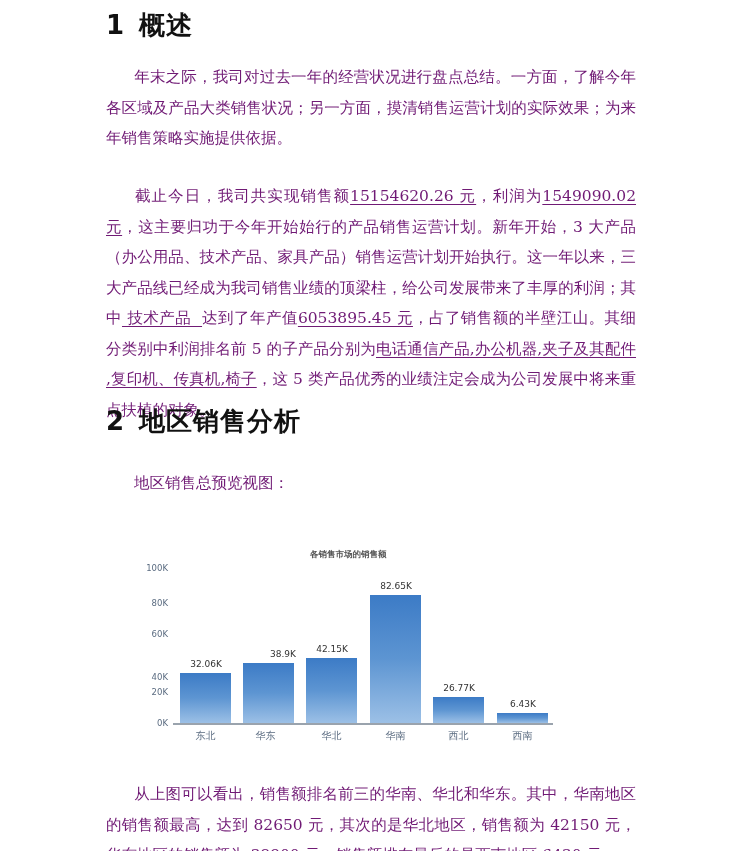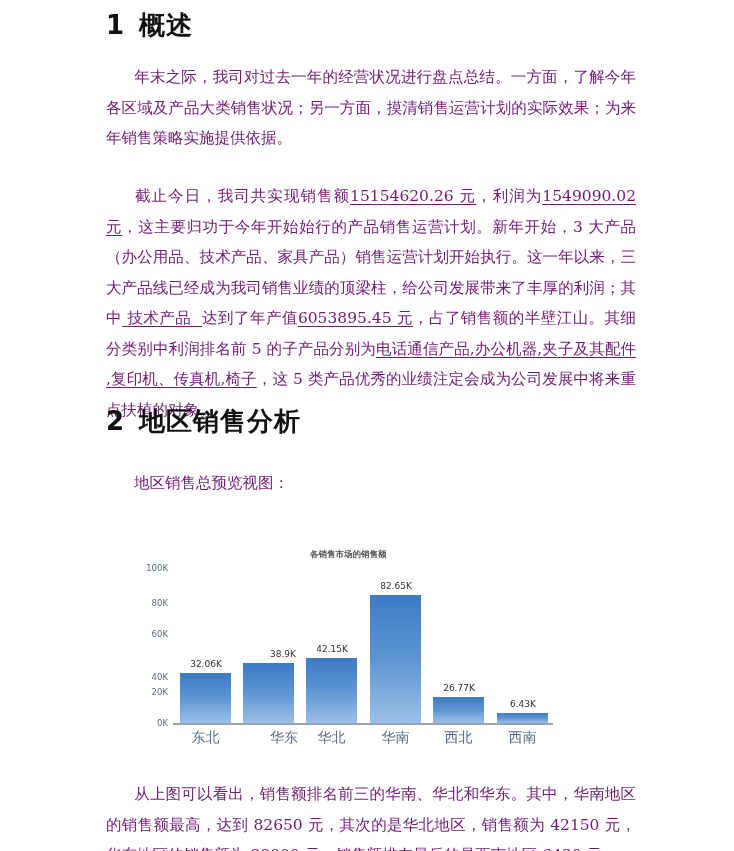--- a/index.html
+++ b/index.html
@@ -16,21 +16,21 @@
   .chart-title { position:absolute; left:170px; top:4px; font-family:"DejaVu Sans","Liberation Sans",sans-serif;
                  font-size:8.5px; font-weight:bold; color:#555; }
   .ytick { position:absolute; left:0; width:28px; text-align:right; font-family:"DejaVu Sans","Liberation Sans",sans-serif;
            font-size:8.5px; color:#5a6b80; }
   .axis { position:absolute; left:33px; top:178px; width:380px; height:2px; background:#9aa3ad; }
   .bar { position:absolute; width:51px;
          background:linear-gradient(to bottom,#3c7bc6 0%,#5d95d2 50%,#9cc0e6 100%); }
   .barlabel { position:absolute; width:70px; text-align:center; font-family:"DejaVu Sans","Liberation Sans",sans-serif;
               font-size:9px; color:#333; }
   .xlabel { position:absolute; width:51px; text-align:center; font-family:"DejaVu Sans","Liberation Sans",sans-serif;
-            font-size:14px; color:#5a6b80; top:184px; }
+            font-size:10px; color:#5a6b80; top:184px; }
 </style>
 </head>
 <body>
 
 <div class="h1" style="top:8px;">
   <span class="num">1</span><span>概述</span>
 </div>
 
 <div class="para" style="top:62px;">
   <span class="indent"></span><span>年末之际，我司对过去一年的经营状况进行盘点总结。一方面，了解今年各区域及产品大类销售状况；另一方面，摸清销售运营计划的实际效果；为来年销售策略实施提供依据。</span>
@@ -57,21 +57,21 @@
   <div class="ytick" style="top:84px;">60K</div>
   <div class="ytick" style="top:53px;">80K</div>
   <div class="ytick" style="top:18px;">100K</div>
 
   <div id="bars">
       <div class="bar" style="left: 40px; top: 128px; height: 50px;"></div>
       <div class="barlabel" style="left: 31px; top: 114px;">32.06K</div>
       <div class="xlabel" style="left: 40px;">东北</div>
       <div class="bar" style="left: 103px; top: 118px; height: 60px;"></div>
       <div class="barlabel" style="left: 108px; top: 104px;">38.9K</div>
-      <div class="xlabel" style="left: 107px; text-align: right;">华东</div>
+      <div class="xlabel" style="left: 100px;">华东</div>
       <div class="bar" style="left: 166px; top: 113px; height: 65px;"></div>
       <div class="barlabel" style="left: 157px; top: 99px;">42.15K</div>
       <div class="xlabel" style="left: 166px;">华北</div>
       <div class="bar" style="left: 230px; top: 50px; height: 128px;"></div>
       <div class="barlabel" style="left: 221px; top: 36px;">82.65K</div>
       <div class="xlabel" style="left: 230px;">华南</div>
       <div class="bar" style="left: 293px; top: 152px; height: 26px;"></div>
       <div class="barlabel" style="left: 284px; top: 138px;">26.77K</div>
       <div class="xlabel" style="left: 293px;">西北</div>
       <div class="bar" style="left: 357px; top: 168px; height: 10px;"></div>

